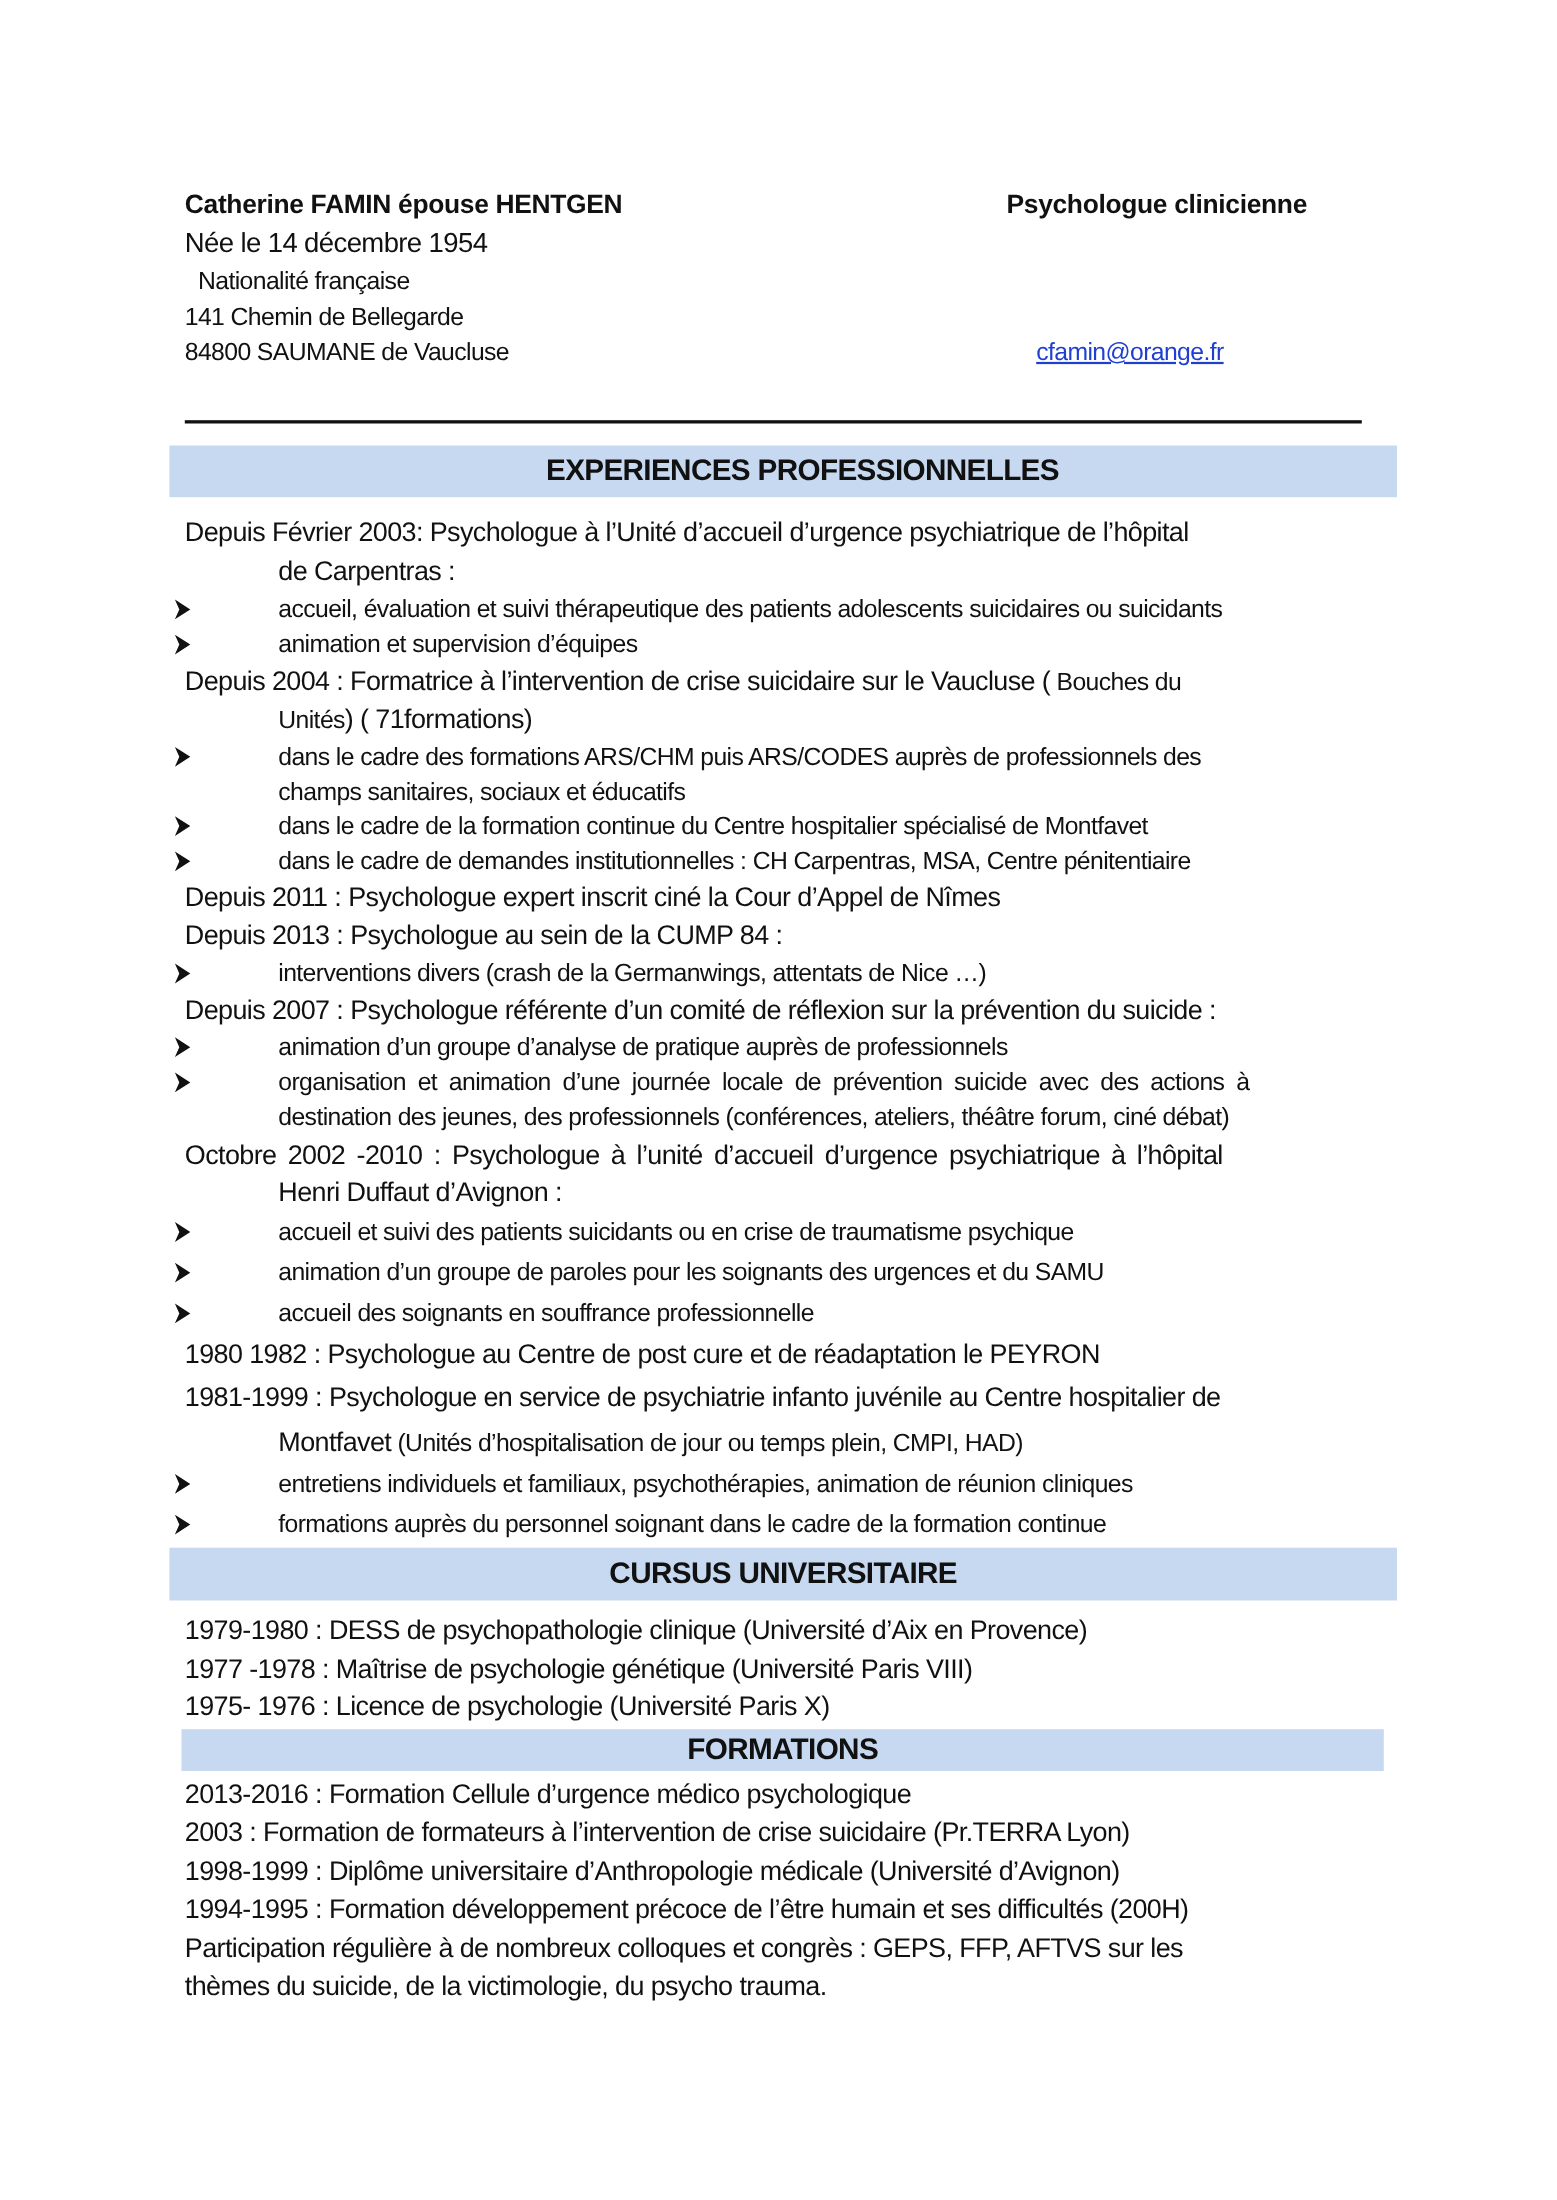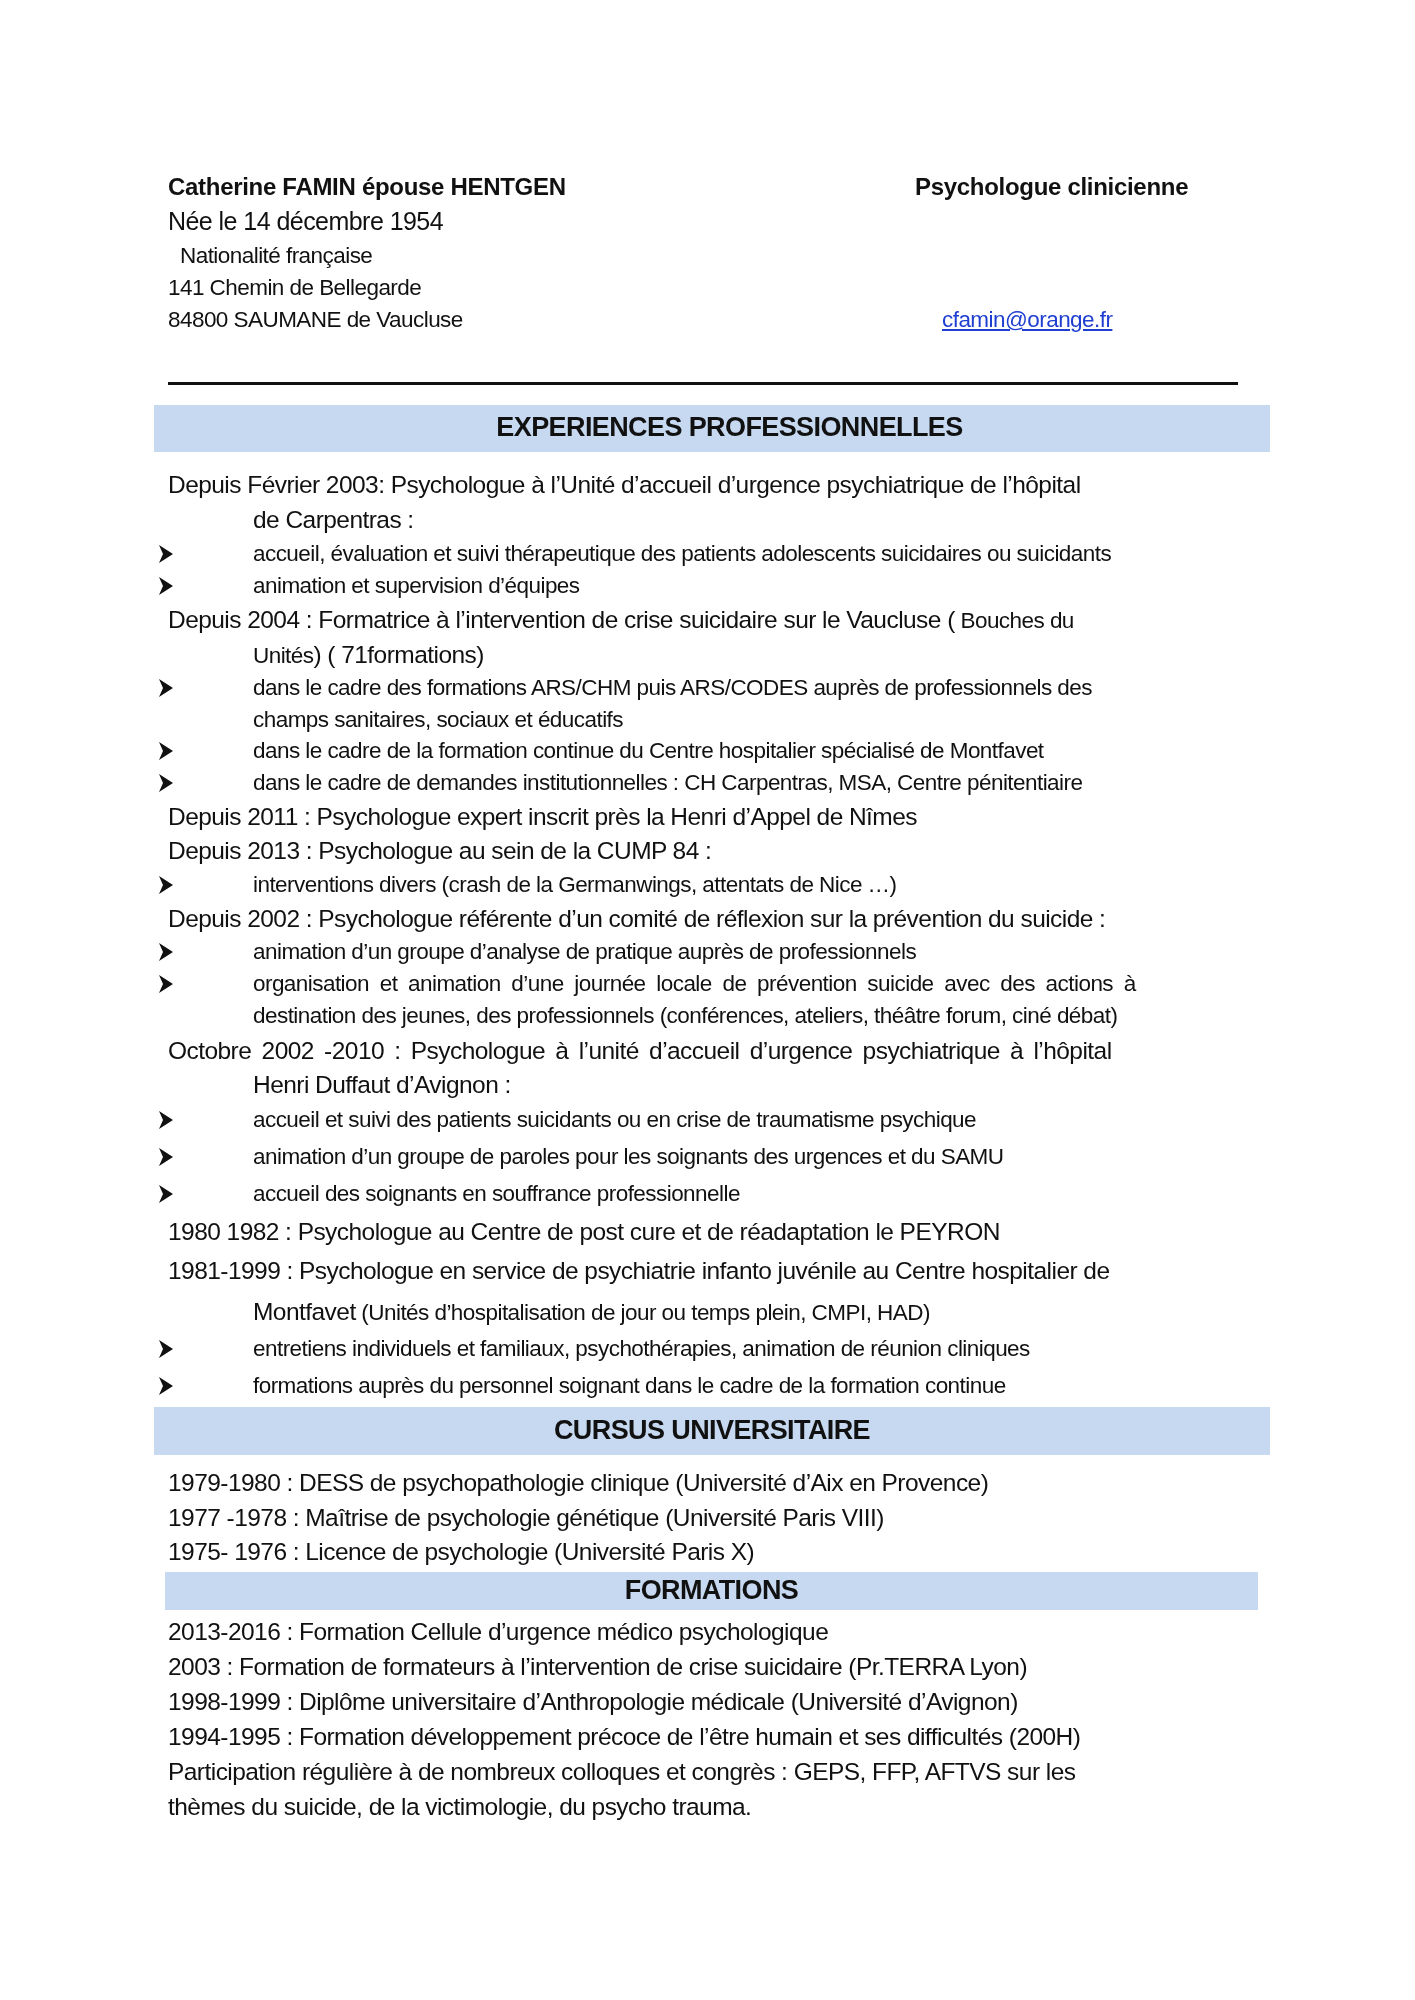--- a/index.html
+++ b/index.html
@@ -56,29 +56,29 @@
 <div class="ln indent" style="top:705px;">champs sanitaires, sociaux et éducatifs</div>
 <svg class="arrow" style="top:741px;" viewBox="0 0 16 20">
     <path d="M1 1 L15 10 L1 19 L5 10 Z" fill="#111"></path>
   </svg>
 <div class="ln indent" style="top:736px;">dans le cadre de la formation continue du Centre hospitalier spécialisé de Montfavet</div>
 <svg class="arrow" style="top:773px;" viewBox="0 0 16 20">
     <path d="M1 1 L15 10 L1 19 L5 10 Z" fill="#111"></path>
   </svg>
 <div class="ln indent" style="top:768px;">dans le cadre de demandes institutionnelles : CH Carpentras, MSA, Centre pénitentiaire</div>
 
-<div class="ln big" style="left:168px; top:802px;"><span class="b">Depuis 2011</span><span> : </span><span class="b">Psychologue expert inscrit près la Henri d’Appel de Nîmes</span></div>
+<div class="ln big" style="left:168px; top:802px;"><span class="b">Depuis 2011</span><span> : </span><span class="b">Psychologue expert inscrit ciné la Cour d’Appel de Nîmes</span></div>
 
 <div class="ln big" style="left:168px; top:836px;"><span class="b">Depuis 2013</span><span> : </span><span class="b">Psychologue au sein de la CUMP 84 :</span></div>
 <svg class="arrow" style="top:875px;" viewBox="0 0 16 20">
     <path d="M1 1 L15 10 L1 19 L5 10 Z" fill="#111"></path>
   </svg>
 <div class="ln indent" style="top:870px;">interventions divers (crash de la Germanwings, attentats de Nice …)</div>
 
-<div class="ln big" style="left:168px; top:904px;"><span class="b">Depuis 2002</span><span> : </span><span class="b">Psychologue référente d’un comité de réflexion sur la prévention du suicide</span><span> :</span></div>
+<div class="ln big" style="left:168px; top:904px;"><span class="b">Depuis 2007</span><span> : </span><span class="b">Psychologue référente d’un comité de réflexion sur la prévention du suicide</span><span> :</span></div>
 <svg class="arrow" style="top:942px;" viewBox="0 0 16 20">
     <path d="M1 1 L15 10 L1 19 L5 10 Z" fill="#111"></path>
   </svg>
 <div class="ln indent" style="top:937px;">animation d’un groupe d’analyse de pratique auprès de professionnels</div>
 <svg class="arrow" style="top:974px;" viewBox="0 0 16 20">
     <path d="M1 1 L15 10 L1 19 L5 10 Z" fill="#111"></path>
   </svg>
 <div class="ln indent" style="top:969px; width:1002px; word-spacing:5px;">organisation et animation d’une journée locale de prévention suicide avec des actions  à</div>
 <div class="ln indent" style="top:1001px;">destination des jeunes, des professionnels (conférences, ateliers, théâtre forum, ciné débat)</div>
 

